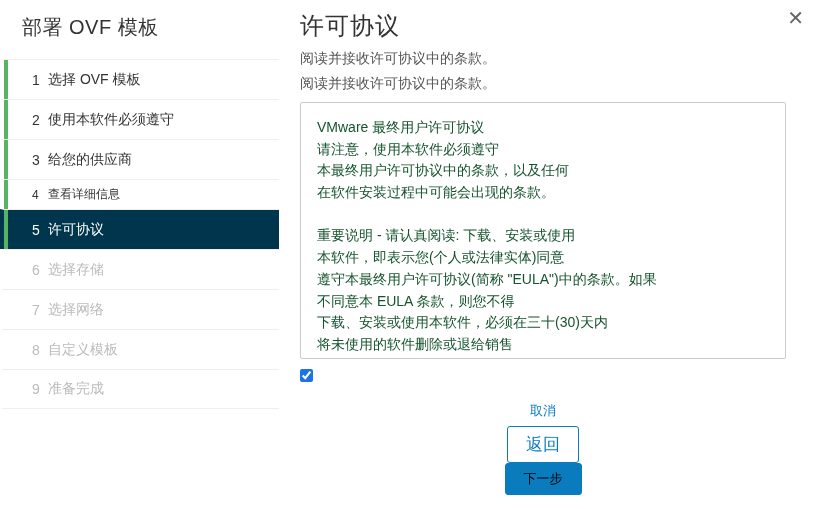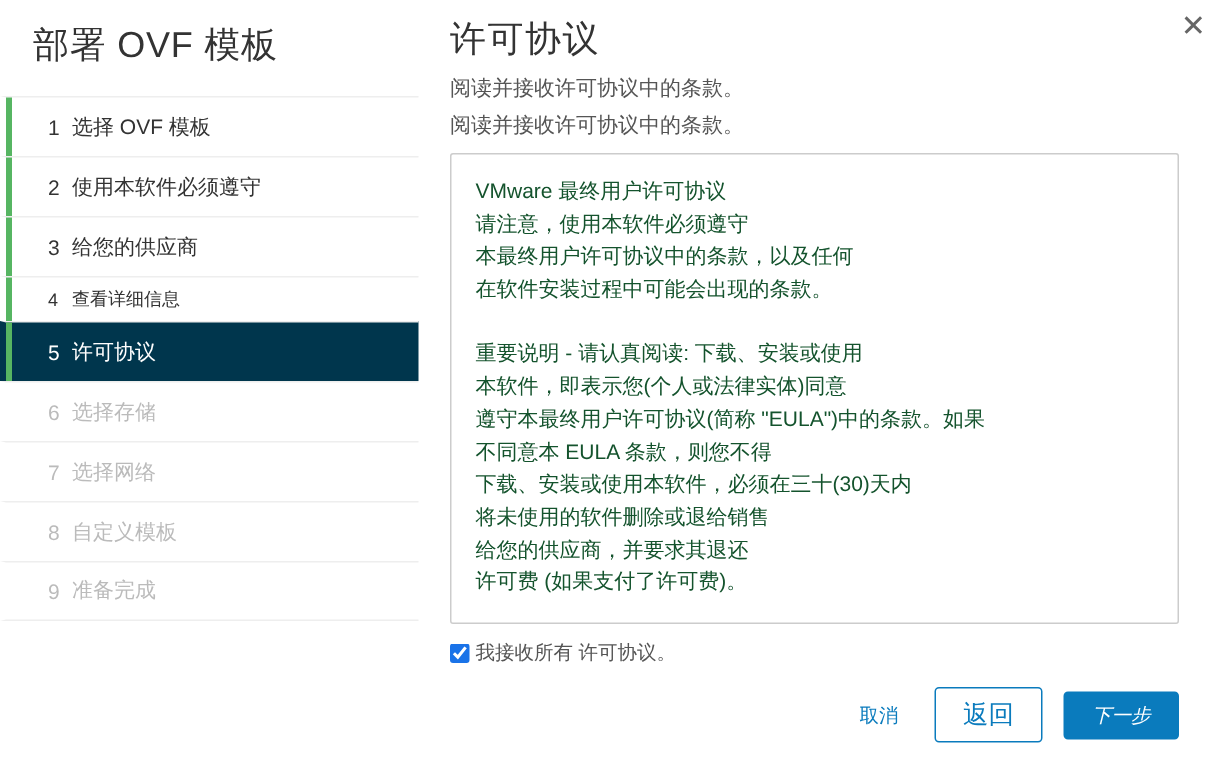--- a/index.html
+++ b/index.html
@@ -1,21 +1,21 @@
 <!DOCTYPE html>
 <html><head>
 <meta charset="utf-8">
 <style>
   * { box-sizing: border-box; margin: 0; padding: 0; }
   html, body { width: 816px; height: 509px; font-family: Arial, "Microsoft YaHei", sans-serif; background: #fff; color: #333; }
   .dialog { display: flex; width: 816px; height: 509px; position: relative; }
   .close-x { position: absolute; top: 8px; right: 12px; font-size: 20px; color: #666; cursor: pointer; line-height: 1; }
   
   .sidebar { width: 280px; padding: 10px 0 10px 0; border-right: 1px solid rgba(0,0,0,0); }
-  .sidebar-title { font-size: 24px; color: #333; padding: 4px 0 18px 22px; font-weight: 400; letter-spacing: 0.5px; }
+  .sidebar-title { font-size: 20px; color: #333; padding: 4px 0 18px 22px; font-weight: 400; letter-spacing: 0.5px; }
   .steps { border-left: 0; }
   .step {
     height: 40px; display: flex; align-items: center;
     padding-left: 28px; font-size: 14px; color: #565656;
     border-top: 1px solid #eee; border-left: 4px solid transparent; cursor: pointer;
     position: relative;
   }
   .step.small { font-size: 12px; height: 30px; color:#666; }
   .step.done { color: #333; }
   .step.done::before { content:""; position:absolute; left:0; top:0; bottom:0; width:4px; background:#56b562; }
@@ -31,24 +31,24 @@
   .eula-box {
     flex:1; border:1px solid #ccc; border-radius:2px; padding:14px 16px;
     font-size:14px; color:#14532d; line-height:1.55; overflow-y:auto; margin-top:4px;
     white-space: pre-line;
   }
   .eula-box::-webkit-scrollbar { width:12px; }
   .eula-box::-webkit-scrollbar-thumb { background:#c8c8c8; border-radius:6px; }
   .eula-box::-webkit-scrollbar-track { background:#f0f0f0; }
   .accept-row { margin-top:10px; font-size:13px; color:#555; display:flex; align-items:center; gap:4px;}
   .accept-row input { accent-color:#1a73e8; }
-  .footer { display:flex; justify-content:flex-end; align-items:center; gap:14px; padding-top:14px; }
+  .footer { display:flex; justify-content:flex-end; align-items:center; padding-top:14px;flex-direction:column; }
   .btn-text { color:#0a7bbd; font-size:13px; cursor:pointer; padding:6px 10px; }
   .btn-outline { border:1px solid #0a7bbd; color:#0a7bbd; background:#fff; font-size:17px; padding:6px 18px; border-radius:3px; cursor:pointer;}
-  .btn-primary { border:1px solid #0a7bbd; background:#0a7bbd; color:#ffffff; font-size:13px; padding:6px 18px; border-radius:3px; cursor:pointer;font-style:italic;}
+  .btn-primary { border:1px solid #0a7bbd; background:#0a7bbd; color:#000000; font-size:13px; padding:6px 18px; border-radius:3px; cursor:pointer;}
 </style>
 </head>
 <body>
 
 <div class="dialog">
 
   <span class="close-x">✕</span>
 
   <div class="sidebar">
     <div class="sidebar-title">部署 OVF 模板</div>
@@ -106,21 +106,20 @@
 本软件，即表示您(个人或法律实体)同意
 遵守本最终用户许可协议(简称 "EULA")中的条款。如果
 不同意本 EULA 条款，则您不得
 下载、安装或使用本软件，必须在三十(30)天内
 将未使用的软件删除或退给销售
 给您的供应商，并要求其退还
 许可费 (如果支付了许可费)。</div>
 
     <label class="accept-row">
       <input type="checkbox" id="accept-cb" checked="" style="">
-      <span>我接收所有 许可协议。</span>
     </label>
 
     <div class="footer">
       <span class="btn-text">取消</span>
       <button class="btn-outline">返回</button>
       <button class="btn-primary">下一步</button>
     </div>
   </div>
 
 </div>

